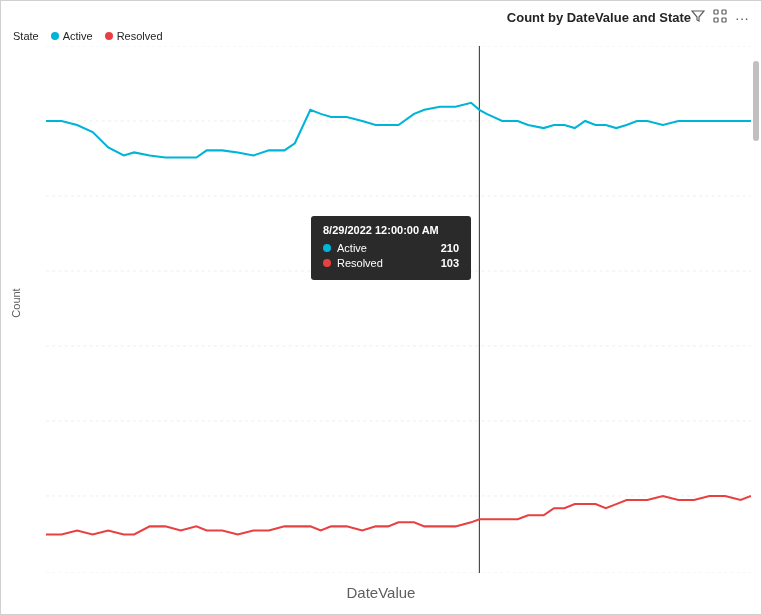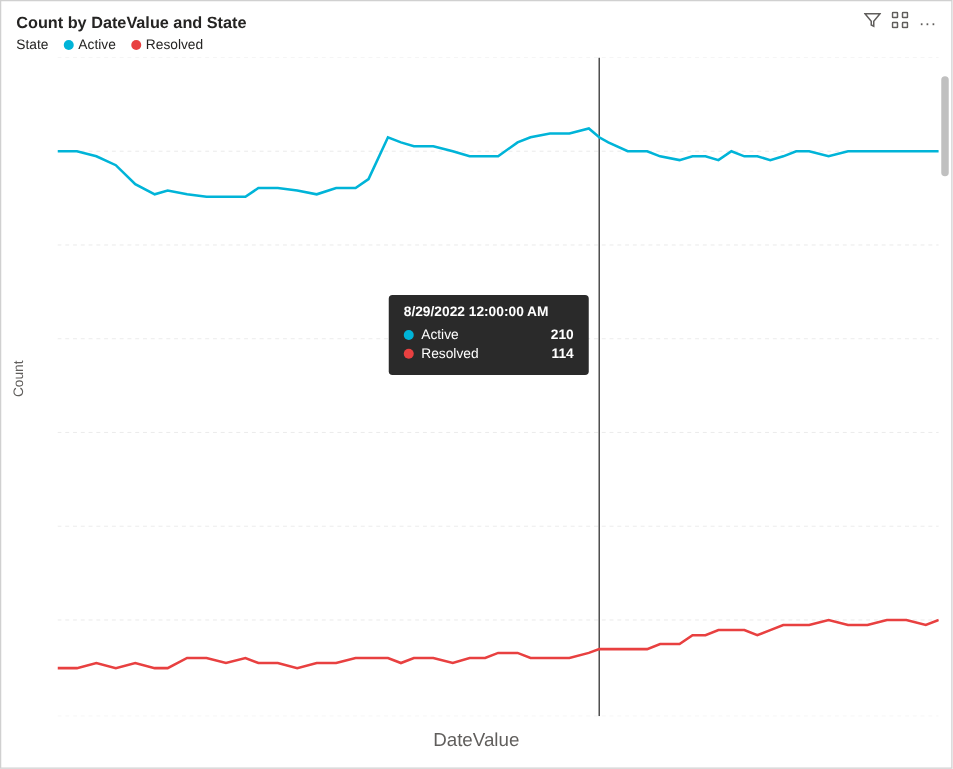--- a/index.html
+++ b/index.html
@@ -7,21 +7,21 @@
     .chart-container {
       width: 762px;
       height: 615px;
       background: #fff;
       border: 1px solid #d0d0d0;
       position: relative;
       padding: 0;
     }
     .chart-header {
       display: flex;
-      justify-content: space-between;
+      justify-content: flex-end;
       align-items: center;
       padding: 8px 12px 4px 12px;
     }
     .chart-title {
       font-size: 13px;
       font-weight: 600;
       color: #252423;
     }
     .chart-icons {
       display: flex;
@@ -80,21 +80,20 @@
     }
     .tooltip {
       position: absolute;
       background: #2a2a2a;
       color: #fff;
       border-radius: 3px;
       padding: 8px 12px;
       font-size: 11px;
       pointer-events: none;
       min-width: 160px;
-      margin-top: 20px;
     }
     .tooltip-title {
       font-weight: 600;
       margin-bottom: 6px;
       font-size: 11px;
     }
     .tooltip-row {
       display: flex;
       align-items: center;
       gap: 6px;
@@ -307,21 +306,21 @@
     <div class="tooltip" style="position:absolute; left:310px; top:170px;">
       <div class="tooltip-title">8/29/2022 12:00:00 AM</div>
       <div class="tooltip-row">
         <div class="tooltip-dot" style="background:#00B4D8;"></div>
         <span class="tooltip-name">Active</span>
         <span class="tooltip-value">210</span>
       </div>
       <div class="tooltip-row">
         <div class="tooltip-dot" style="background:#E84040;"></div>
         <span class="tooltip-name">Resolved</span>
-        <span class="tooltip-value">114</span>
+        <span class="tooltip-value">103</span>
       </div>
     </div>
 
     <span class="x-axis-label">DateValue</span>
   </div>
 
   <div class="scrollbar-right"></div>
 </div>
 
 </body></html>

